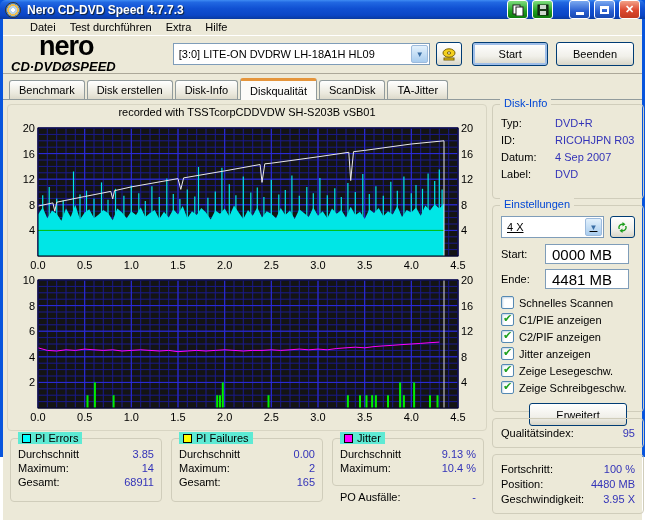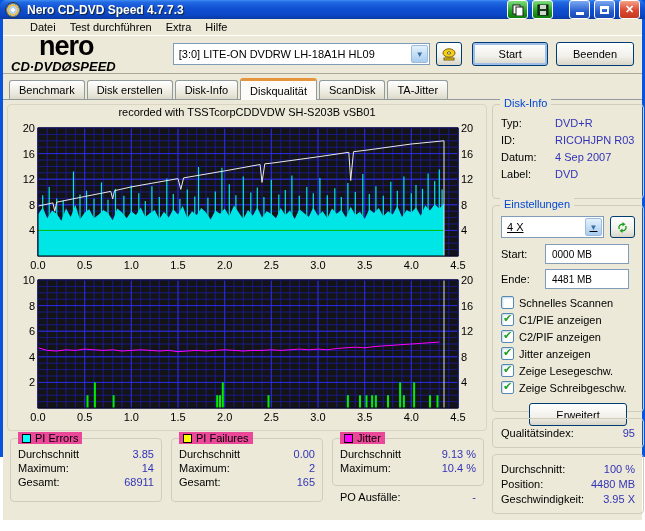--- a/index.html
+++ b/index.html
@@ -56,39 +56,39 @@
   .main { flex:1; background:#ECE9D8; display:flex; padding:4px 4px 0 4px; gap:5px; }
   .left-col { width:484px; display:flex; flex-direction:column; }
   .chart-panel { border:1px solid #D8D5C3; border-radius:4px; padding:1px 3px 2px 3px; height:327px; }
   .chart-annotation { text-align:center; height:14px; font-size:11px; }
   svg.chart { display:block; }
 
   
   .stats-row { display:flex; gap:9px; margin-top:7px; padding-left:3px; }
   .statbox { position:relative; width:152px; border:1px solid #D0CDBB; border-radius:4px; padding:8px 7px 4px 7px; height:64px; }
   .statbox.short { height:48px; }
-  .legend { position:absolute; top:-7px; left:7px; background:#ec4899; padding:0 4px; display:flex; align-items:center; gap:4px; font-size:11px; }
+  .legend { position:absolute; top:-7px; left:7px; background:#5eead4; padding:0 4px; display:flex; align-items:center; gap:4px; font-size:11px; }
   .legend-swatch { width:9px; height:9px; border:1px solid #000; }
   .stat-row { display:flex; justify-content:space-between; line-height:14px; }
   .stat-val { color:#3333B8; }
   .po-row { display:flex; justify-content:space-between; padding:5px 8px 0 8px; width:152px; }
 
   
   .sidebar { flex:1; display:flex; flex-direction:column; }
   .groupbox { position:relative; border:1px solid #D0CDBB; border-radius:4px; padding:10px 8px 6px 8px; margin-bottom:6px; }
   .groupbox-title { position:absolute; top:-8px; left:7px; background:#ECE9D8; padding:0 4px; color:#0046D5; }
   .info-row { display:grid; grid-template-columns:54px 1fr; line-height:17px; }
   .info-val { color:#3333B8; }
   .combo-row { display:flex; gap:6px; margin-bottom:6px;text-decoration:underline; }
   .speed-combo { width:103px; height:22px; background:#fff; border:1px solid #7F9DB9; display:flex; align-items:center; }
   .speed-combo .combo-text { flex:1; padding:0 5px; }
   .refresh-btn { width:25px; height:22px; }
   .field-row { display:flex; align-items:center; margin-bottom:5px; }
   .field-row label { width:44px; }
-  .field-row input { width:84px; height:20px; border:1px solid #7F9DB9; font-family:inherit; font-size:10px; padding:8px 6px; color:#000; }
+  .field-row input { width:84px; height:20px; border:1px solid #7F9DB9; font-family:inherit; font-size:15px; padding:8px 6px; color:#000; }
   .check-row { display:flex; align-items:center; gap:5px; height:17px; }
   .checkbox { width:13px; height:13px; background:#fff; border:1px solid #5589B3; border-radius:2px; position:relative;
     box-shadow:inset 1px 1px 2px #c5d6e4; flex:0 0 13px; }
   .checkbox.checked::after { content:"✔"; color:#21A121; font-size:11px; position:absolute; left:1px; top:-2px; }
   .adv-btn { width:98px; height:23px; margin:7px auto 2px 28px; }
   .quality-box { display:flex; justify-content:space-between; padding:8px 8px; }
   .progress-box { padding:7px 8px 6px 8px; }
   .progress-row { display:flex; justify-content:space-between; line-height:15px; }
 </style>
 </head>
@@ -609,21 +609,21 @@
         <button class="xp-btn adv-btn">Erweitert</button>
       </div>
 
       <div class="groupbox quality-box" style="padding:8px;text-align:center;">
         <span>Qualitätsindex:</span>
         <span class="info-val">95</span>
       </div>
 
       <div class="groupbox progress-box">
         <div class="progress-row">
-            <span>Durchschnitt:</span>
+            <span>Fortschritt:</span>
             <span class="info-val">100 %</span>
           </div>
         <div class="progress-row">
             <span>Position:</span>
             <span class="info-val">4480 MB</span>
           </div>
         <div class="progress-row">
             <span>Geschwindigkeit:</span>
             <span class="info-val">3.95 X</span>
           </div>

